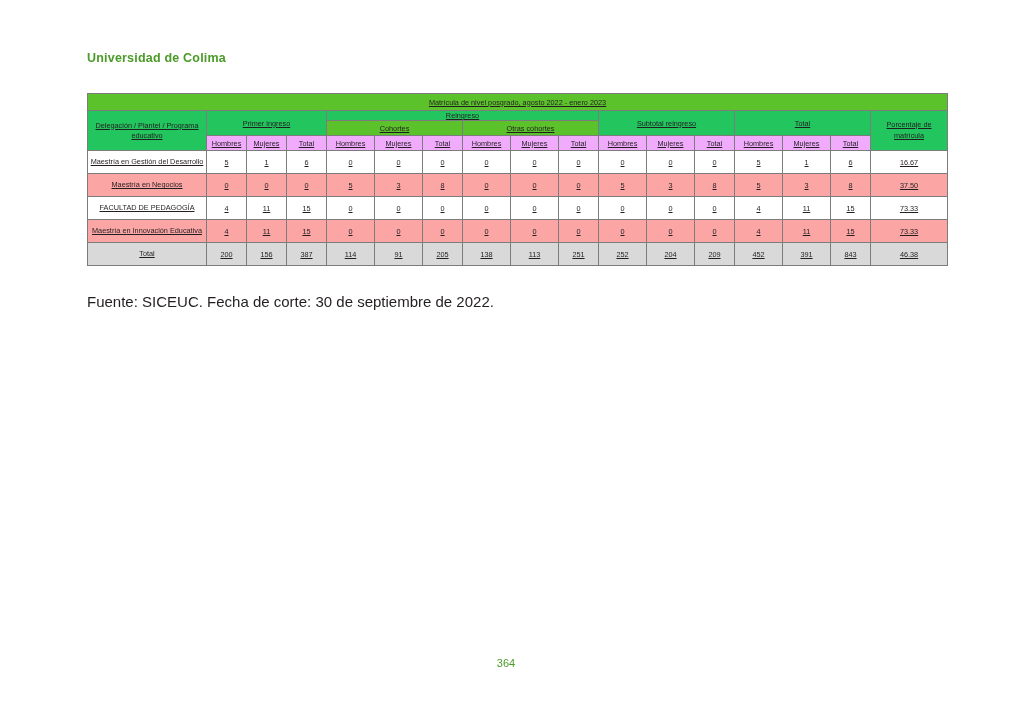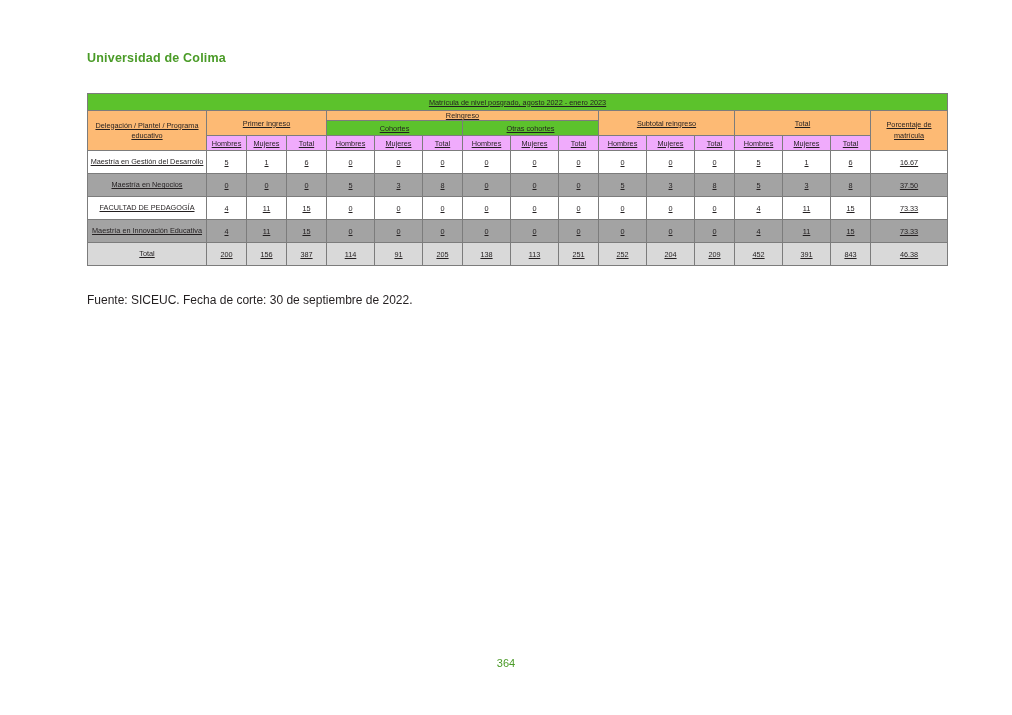--- a/index.html
+++ b/index.html
@@ -52,52 +52,52 @@
     padding: 0;
     color: #231f20;
   }
   .hdr-green {
     background: #5cc22c;
     color: #231f20;
     font-size: 7.6px;
     height: 16px;
   }
   .hdr-green-tall {
-    background: #fdba74;
+    background: #22c55e;
     color: #231f20;
     font-size: 7.6px;
   }
   .hdr-sub {
     background: #5cc22c;
     height: 14px;
   }
   .hdr-cols {
     background: #f0abfc;
     height: 14px;
   }
   .rowname {
     text-align: left;
     padding: 3px 4px 3px 6px;
     font-size: 7.3px;
     line-height: 1.25;
   }
   tr.alt td {
-    background: #a3a3a3;
+    background: #fca5a5;
   }
   tr.totalrow td {
     background: #d9d9d9;
   }
   .databody td {
     height: 22px;
   }
   .caption {
     position: absolute;
     left: 87px;
     top: 286px;
-    font-size: 12px;
+    font-size: 15px;
     color: #231f20;
   }
   .page-number {
     position: absolute;
     left: 0;
     top: 650px;
     width: 1012px;
     text-align: center;
     font-size: 11px;
     color: #4a9b27;

